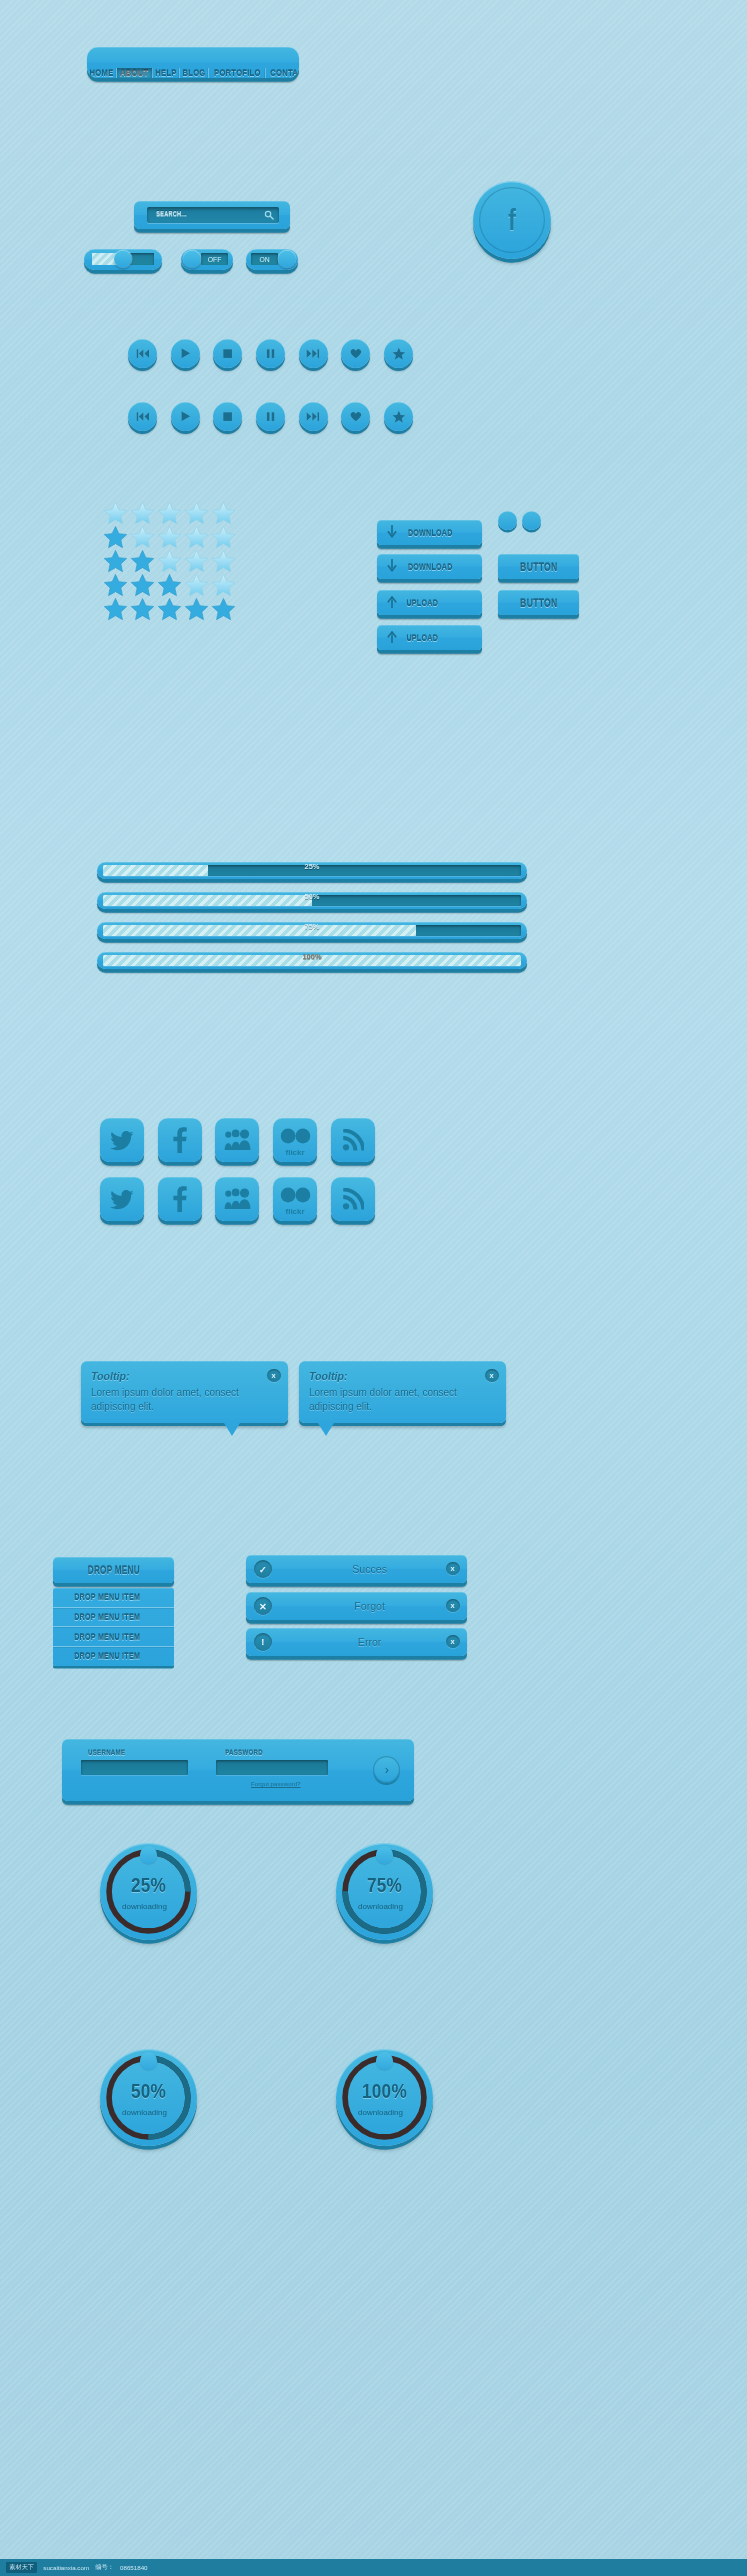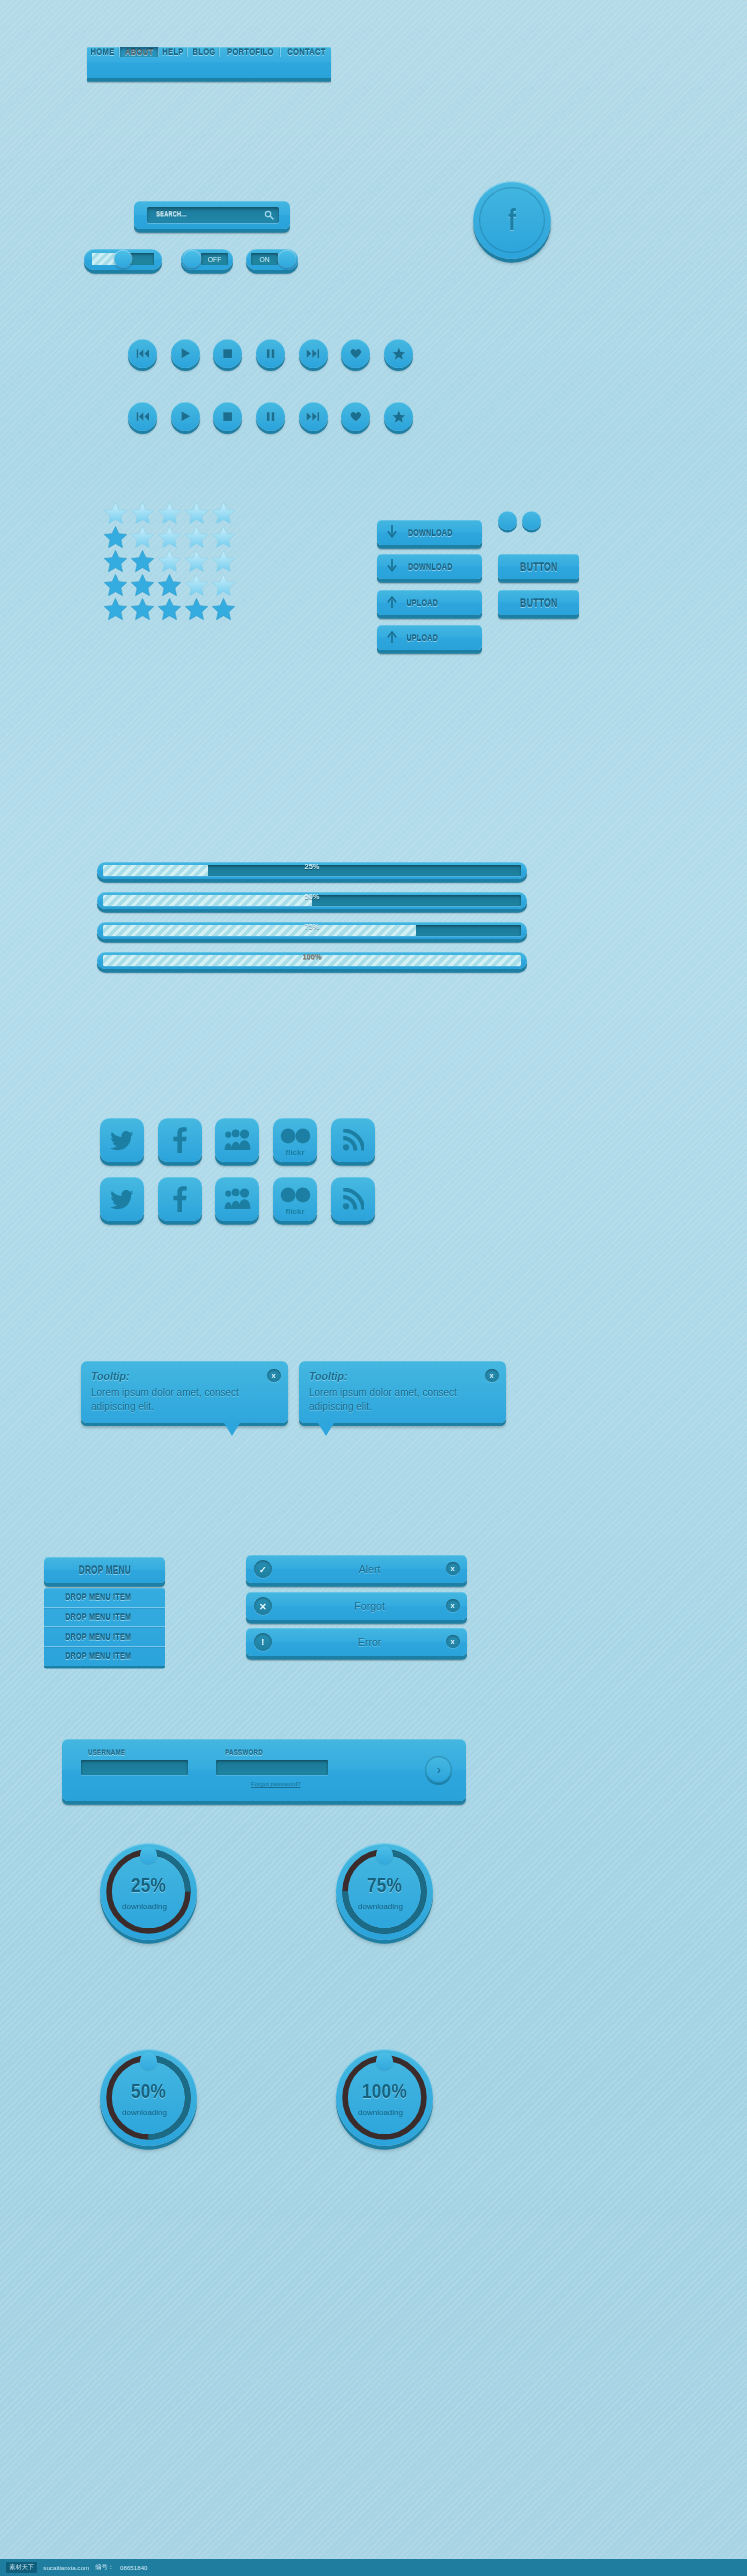--- a/index.html
+++ b/index.html
@@ -31,22 +31,22 @@
     box-shadow:inset 0 1.9px 3.1px rgba(0,0,0,.35), 0 0.6px 0 rgba(255,255,255,.45);
   }
   .cond{
     font-family:"Liberation Sans Narrow","Liberation Sans",sans-serif;
     font-weight:bold;letter-spacing:0.3px;
     transform:scaleX(.82);transform-origin:center;
     text-shadow:0 0.6px 0 rgba(255,255,255,.45),0 -0.6px 0 rgba(0,0,0,.30);
   }
 
   
-  #nav{left:87px;top:47px;width:244px;height:31px;border-radius:1px;
-    display:flex;align-items:flex-start;overflow:hidden;}
+  #nav{left:87px;top:47px;width:212px;height:31px;border-radius:11px;
+    display:flex;align-items:flex-end;overflow:hidden;}
   .nav-item{flex:1 1 auto;display:flex;align-items:center;justify-content:center;
     font-size:9.3px;color:#17688a;border-right:0.6px solid rgba(255,255,255,.30);
     box-shadow:inset -0.6px 0 0 rgba(0,0,0,.12);}
   .nav-item:last-child{border-right:none;box-shadow:none;}
   .nav-item.active{
     background:linear-gradient(180deg,#2386ae 0%,#2f9cc4 100%);
     color:#5e6e74;box-shadow:inset 0 1.2px 3.7px rgba(0,0,0,.35);}
 
   
   #search-box{left:134px;top:201px;width:156px;height:28px;border-radius:5.6px;}
@@ -136,39 +136,39 @@
   .tip-tail{position:absolute;bottom:-12.5px;left:143px;width:0;height:0;
     border-left:8.7px solid transparent;border-right:8.7px solid transparent;border-top:13.7px solid #2ea6dd;}
   .x-btn{position:absolute;width:13.7px;height:13.7px;border-radius:50%;right:7.5px;top:7.5px;
     background:linear-gradient(180deg,#2790b4,#1f7e9f);color:#d9f2fb;font-size:7.5px;font-weight:bold;
     display:flex;align-items:center;justify-content:center;
     box-shadow:inset 0 1.2px 1.9px rgba(0,0,0,.35),0 0.6px 0 rgba(255,255,255,.3);}
   #tooltip-1{left:81px;top:1361px;}
   #tooltip-2{left:299px;top:1361px;}
 
   
-  #dropmenu{position:absolute;left:44px;top:1557px;width:121px;}
+  #dropmenu{position:absolute;left:53px;top:1557px;width:121px;}
   #dropmenu-head{height:26px;border-radius:4.4px;display:flex;align-items:center;justify-content:center;font-size:10px;}
   #dropmenu-list{margin-top:5px;background:linear-gradient(180deg,#35ace0,#2ba3db);border-radius:1.9px;
     box-shadow:0 2.5px 0 #1d7fa4,inset 0 0.6px 0 rgba(255,255,255,.25);}
   .dm-item{height:18.7px;display:flex;align-items:center;padding-left:13.7px;font-size:8.7px;color:#17688a;
     border-bottom:0.6px solid rgba(255,255,255,.35);box-shadow:0 0.6px 0 rgba(0,0,0,.12);}
   .dm-item:last-child{border-bottom:none;box-shadow:none;}
 
   
   .notif{position:absolute;left:246px;width:221px;height:28px;border-radius:5px;display:flex;align-items:center;}
   .notif .ico{width:18.7px;height:18.7px;border-radius:50%;margin-left:7.5px;
     background:linear-gradient(180deg,#2790b4,#1f7e9f);color:#e3f6ff;font-size:9.3px;font-weight:bold;
     display:flex;align-items:center;justify-content:center;
     box-shadow:inset 0 1.2px 1.9px rgba(0,0,0,.35),0 0.6px 0 rgba(255,255,255,.3);}
   .notif .msg{flex:1;text-align:center;font-size:10.6px;color:#1b6e90;text-shadow:0 0.6px 0 rgba(255,255,255,.3);}
   #notif-1{top:1555px;} #notif-2{top:1592px;} #notif-3{top:1628px;}
 
   
-  #login{position:absolute;left:62px;top:1739px;width:404px;height:62px;border-radius:5.6px;}
+  #login{position:absolute;left:62px;top:1739px;width:352px;height:62px;border-radius:5.6px;}
   .login-label{position:absolute;font-size:7.5px;color:#1b6e90;}
   .login-field{position:absolute;height:15px;border-radius:1.2px;
     background:linear-gradient(180deg,#1a7795,#1f84a3);box-shadow:inset 0 1.2px 2.5px rgba(0,0,0,.4),0 0.6px 0 rgba(255,255,255,.3);}
   #forgot{position:absolute;font-size:6.2px;color:#1b6e90;text-decoration:underline;}
   #login-go{position:absolute;right:13.7px;top:17.4px;width:27px;height:27px;border-radius:50%;
     background:linear-gradient(180deg,#46b9e1,#2ba3db);
     box-shadow:inset 0 0 0 1.2px rgba(23,104,138,.45),0 1.9px 0 #1d7fa4;
     display:flex;align-items:center;justify-content:center;font-size:12.5px;color:#17688a;}
 
   
@@ -635,21 +635,21 @@
           <span class="cond">DROP MENU ITEM</span>
         </div>
       <div class="dm-item">
           <span class="cond">DROP MENU ITEM</span>
         </div>
     </div>
   </div>
 
   <div id="notif-1" class="notif chip">
     <div class="ico">✓</div>
-    <div class="msg">Alert</div>
+    <div class="msg">Succes</div>
     <div class="x-btn" style="top:6.8px">x</div>
   </div>
   <div id="notif-2" class="notif chip">
     <div class="ico">✕</div>
     <div class="msg">Forgot</div>
     <div class="x-btn" style="top:6.8px">x</div>
   </div>
   <div id="notif-3" class="notif chip">
     <div class="ico">!</div>
     <div class="msg">Error</div>

